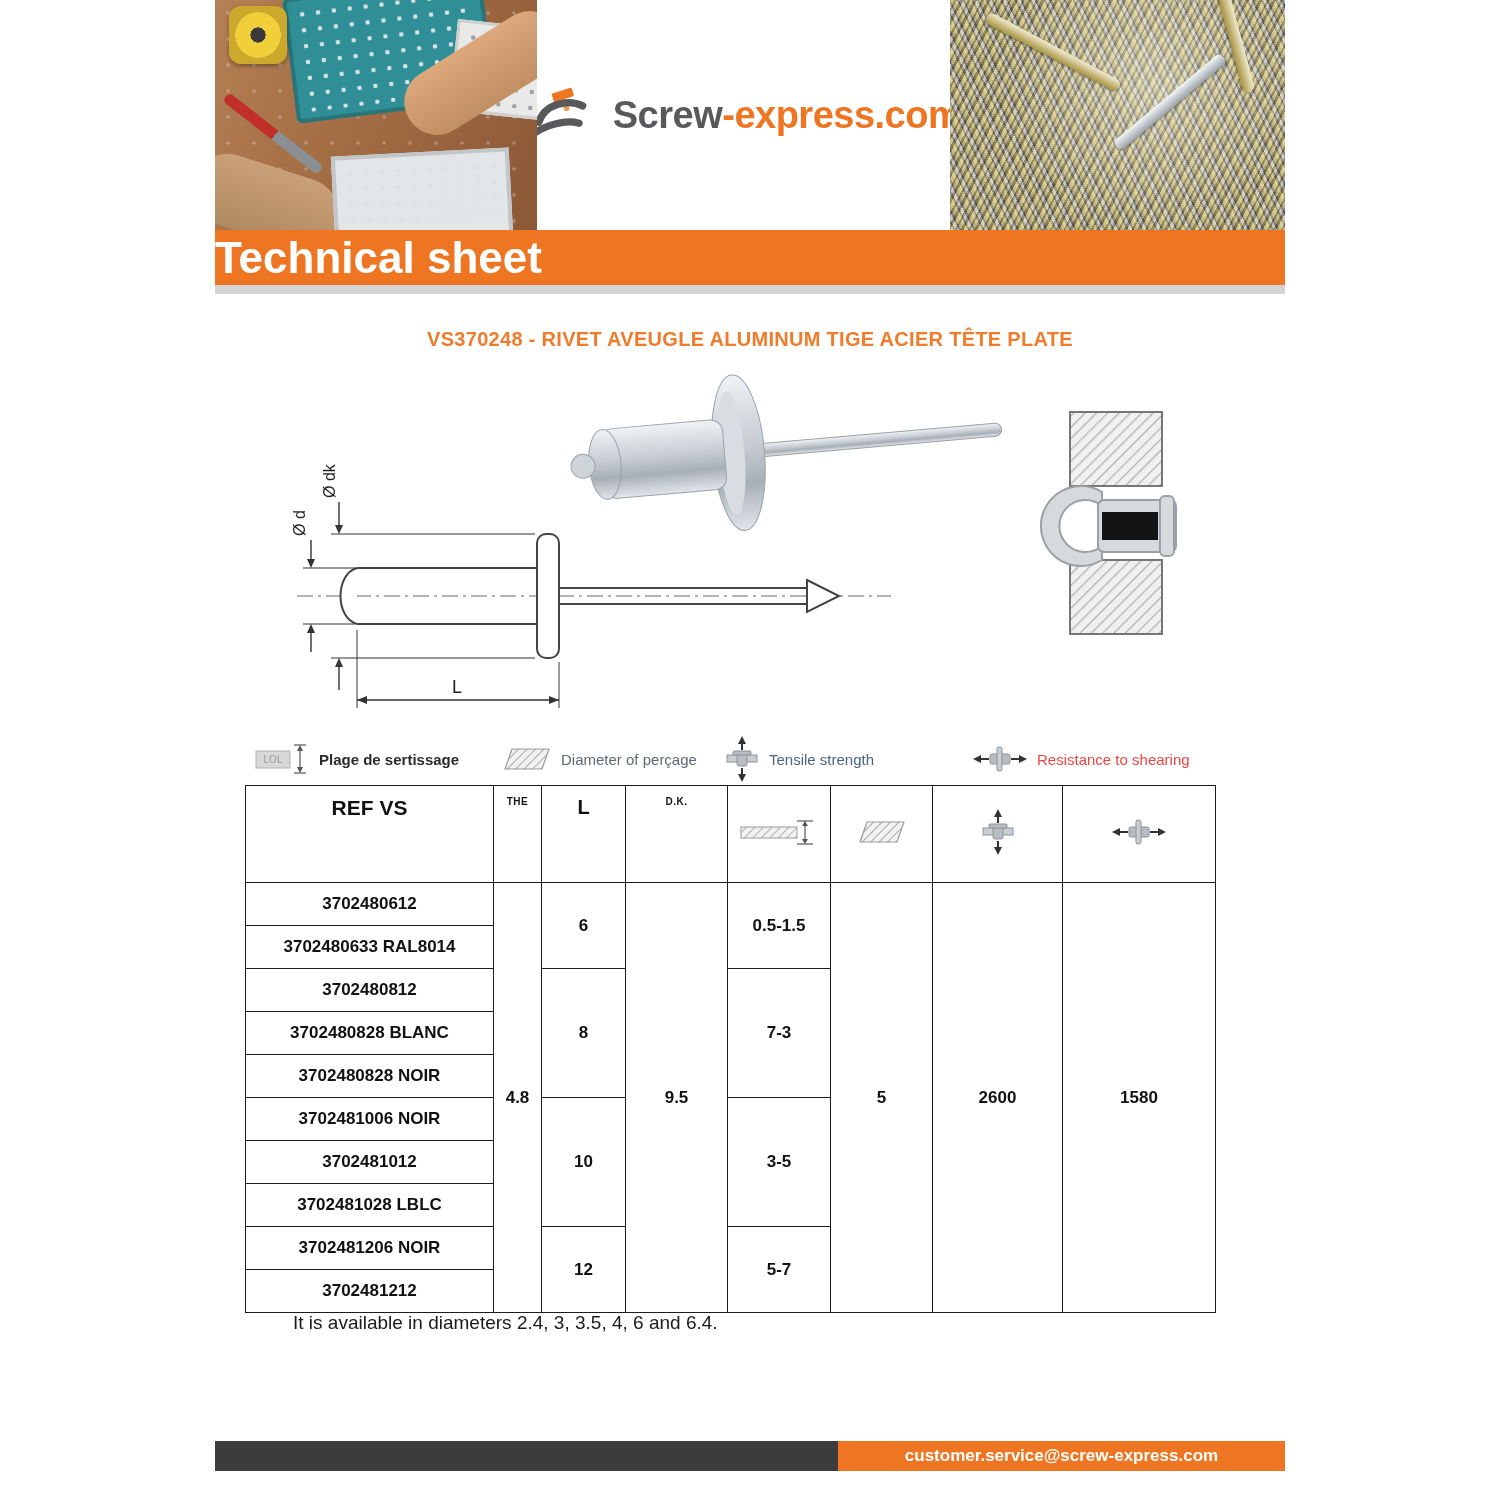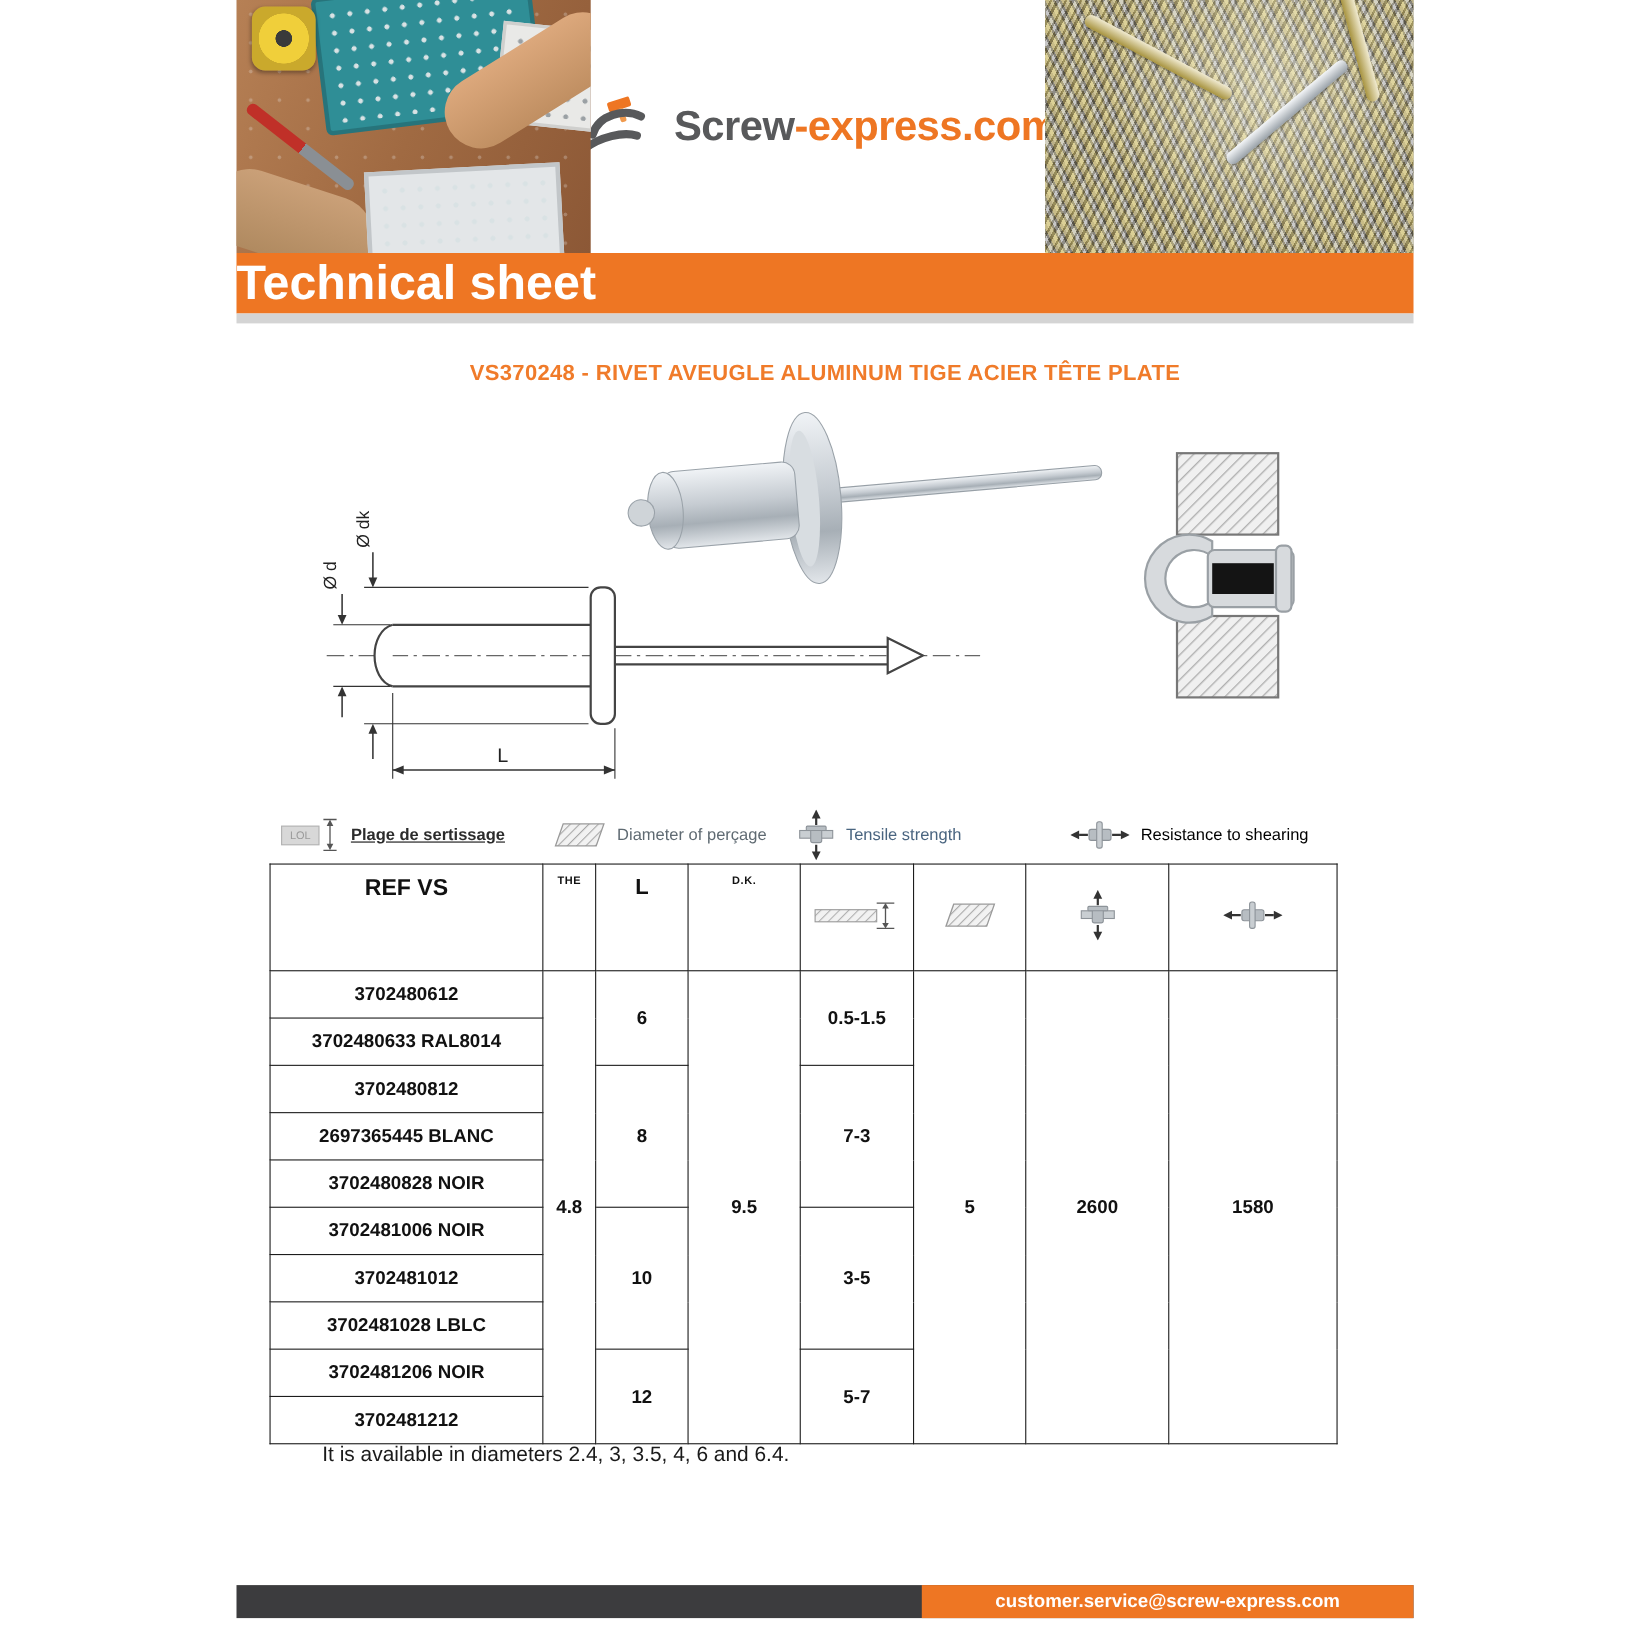--- a/index.html
+++ b/index.html
@@ -48,26 +48,26 @@
     font-weight:bold;font-size:20px;letter-spacing:.3px;}
 
   
   .photo-rivet{position:absolute;left:288px;top:358px;}
   .tech-drawing{position:absolute;left:32px;top:428px;}
   .cross-section{position:absolute;left:795px;top:408px;}
 
   
   .legend{position:absolute;top:736px;left:40px;width:1000px;height:46px;}
   .leg-item{position:absolute;display:flex;align-items:center;gap:10px;height:46px;}
-  .leg-1{left:0;text-decoration:underline;}  .leg-2{left:248;}  .leg-2{left:248px;} .leg-3{left:470px;justify-content:center;} .leg-4{left:718px;}
+  .leg-1{left:0;}  .leg-2{left:248;}  .leg-2{left:248px;} .leg-3{left:470px;justify-content:center;} .leg-4{left:718px;}
   .leg-label{font-size:15px;white-space:nowrap;}
   .leg-1 .leg-label{font-weight:bold;color:#2b2b2b;}
   .leg-2 .leg-label{color:#5f6a72;}
   .leg-3 .leg-label{color:#4a6580;}
-  .leg-4 .leg-label{color:#000000;}
+  .leg-4 .leg-label{color:#ef4444;}
 
   
   .spec-table{position:absolute;left:30px;top:785px;border-collapse:collapse;table-layout:fixed;width:970px;}
   .spec-table th,.spec-table td{border:1.5px solid #1c1c1c;text-align:center;vertical-align:middle;
     font-weight:bold;color:#111;padding:0;}
   .spec-table td{height:42px;font-size:17px;}
   .spec-table .thead th{height:86px;vertical-align:top;padding-top:10px;}
   .th-ref{font-size:21px;}
   .th-small{font-size:10px;letter-spacing:.5px;}
   .th-l{font-size:20px;}
@@ -339,21 +339,21 @@
       </tr>
       <tr>
             <td>3702480633 RAL8014</td>
           </tr>
       <tr>
         <td>3702480812</td>
         <td rowspan="3">8</td>
         <td rowspan="3">7-3</td>
       </tr>
       <tr>
-            <td>2697365445 BLANC</td>
+            <td>3702480828 BLANC</td>
           </tr>
       <tr>
             <td>3702480828 NOIR</td>
           </tr>
       <tr>
         <td>3702481006 NOIR</td>
         <td rowspan="3">10</td>
         <td rowspan="3">3-5</td>
       </tr>
       <tr>

